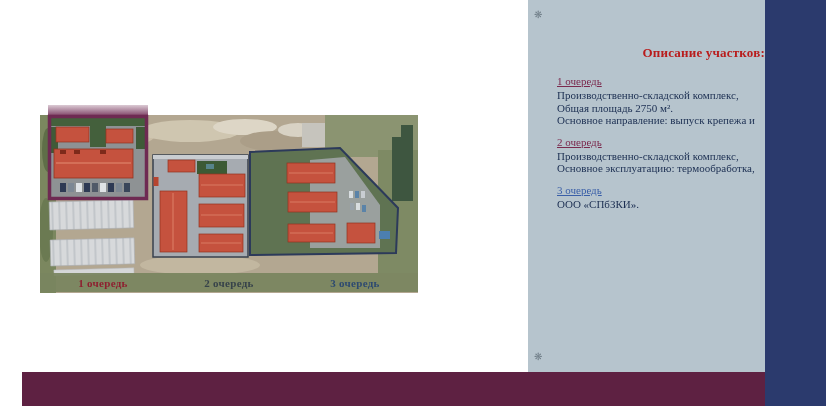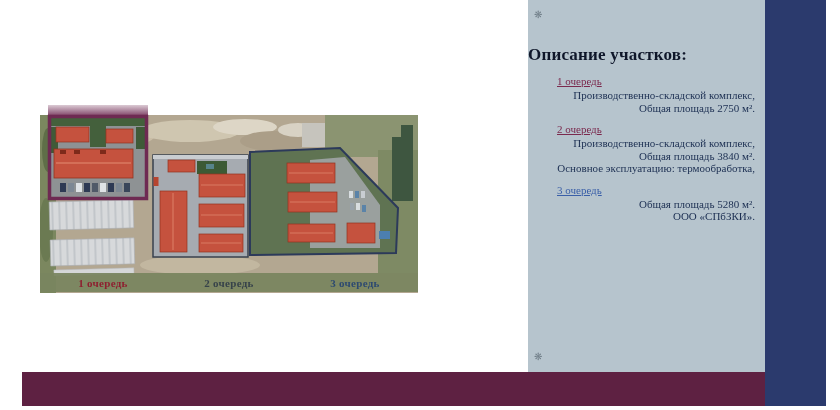--- a/index.html
+++ b/index.html
@@ -11,29 +11,29 @@
   
   .navy-bar{position:absolute;left:765px;top:0;width:61px;height:406px;background:#2b3a6d;}
   
   .maroon-bar{position:absolute;left:22px;top:372px;width:743px;height:34px;background:#5e2142;}
   
   .panel{position:absolute;left:528px;top:0;width:237px;height:372px;background:#b6c4cd;}
   .pin{position:absolute;font-size:10px;color:#707e88;line-height:10px;}
   .pin-top{left:6px;top:10px;}
   .pin-bottom{left:6px;top:352px;}
   .panel-heading{
-    position:absolute;top:45px;left:0;width:100%;text-align:left;
-    font-size:17px;font-weight:bold;color:#0f172a;letter-spacing:.2px;
+    position:absolute;top:45px;left:0;width:100%;text-align:right;
+    font-size:13px;font-weight:bold;color:#b91c1c;letter-spacing:.2px;
   }
   .panel-text{position:absolute;left:29px;top:71px;width:198px;color:#1c2f52;}
   .sec{margin:0 0 5px 0;}
   .plink{font-size:11px;text-decoration:underline;cursor:pointer;display:inline-block;line-height:12.5px;}
   .link-maroon{color:#7b2a4e;}
   .link-blue{color:#3a5fa8;}
-  .sec-line{font-size:11px;line-height:12.5px;text-align:right;}
+  .sec-line{font-size:11px;line-height:12.5px;}
   
   .aerial{position:absolute;left:40px;top:105px;width:378px;height:188px;}
   .labelbar{
     position:absolute;left:40px;top:273px;width:378px;height:19px;
     background:rgba(121,132,95,.93);display:flex;align-items:center;
   }
   .labelbar span{flex:1;text-align:center;font-size:11px;font-weight:bold;letter-spacing:.3px;}
   .lab1{color:#8e2030;}
   .lab2{color:#37434a;}
   .lab3{color:#2d4a70;}
@@ -158,29 +158,28 @@
   <span class="pin pin-top">❋</span>
   <span class="pin pin-bottom">❋</span>
 
   <div class="panel-heading">Описание участков:</div>
 
   <div class="panel-text">
     <div class="sec">
       <span class="plink link-maroon">1 очередь</span>
       <div class="sec-line">Производственно-складской комплекс,</div>
       <div class="sec-line">Общая площадь 2750 м².</div>
+      <div class="sec-line">Основное направление: выпуск крепежа и</div>
     </div>
     <div class="sec">
       <span class="plink link-maroon">2 очередь</span>
       <div class="sec-line">Производственно-складской комплекс,</div>
-      <div class="sec-line">Общая площадь 3840 м².</div>
       <div class="sec-line">Основное эксплуатацию: термообработка,</div>
     </div>
     <div class="sec">
       <span class="plink link-blue">3 очередь</span>
-      <div class="sec-line">Общая площадь 5280 м².</div>
       <div class="sec-line">ООО «СПбЗКИ».</div>
     </div>
   </div>
 </div>
 
 <div class="navy-bar"></div>
 <div class="maroon-bar"></div>
 
 </body></html>

